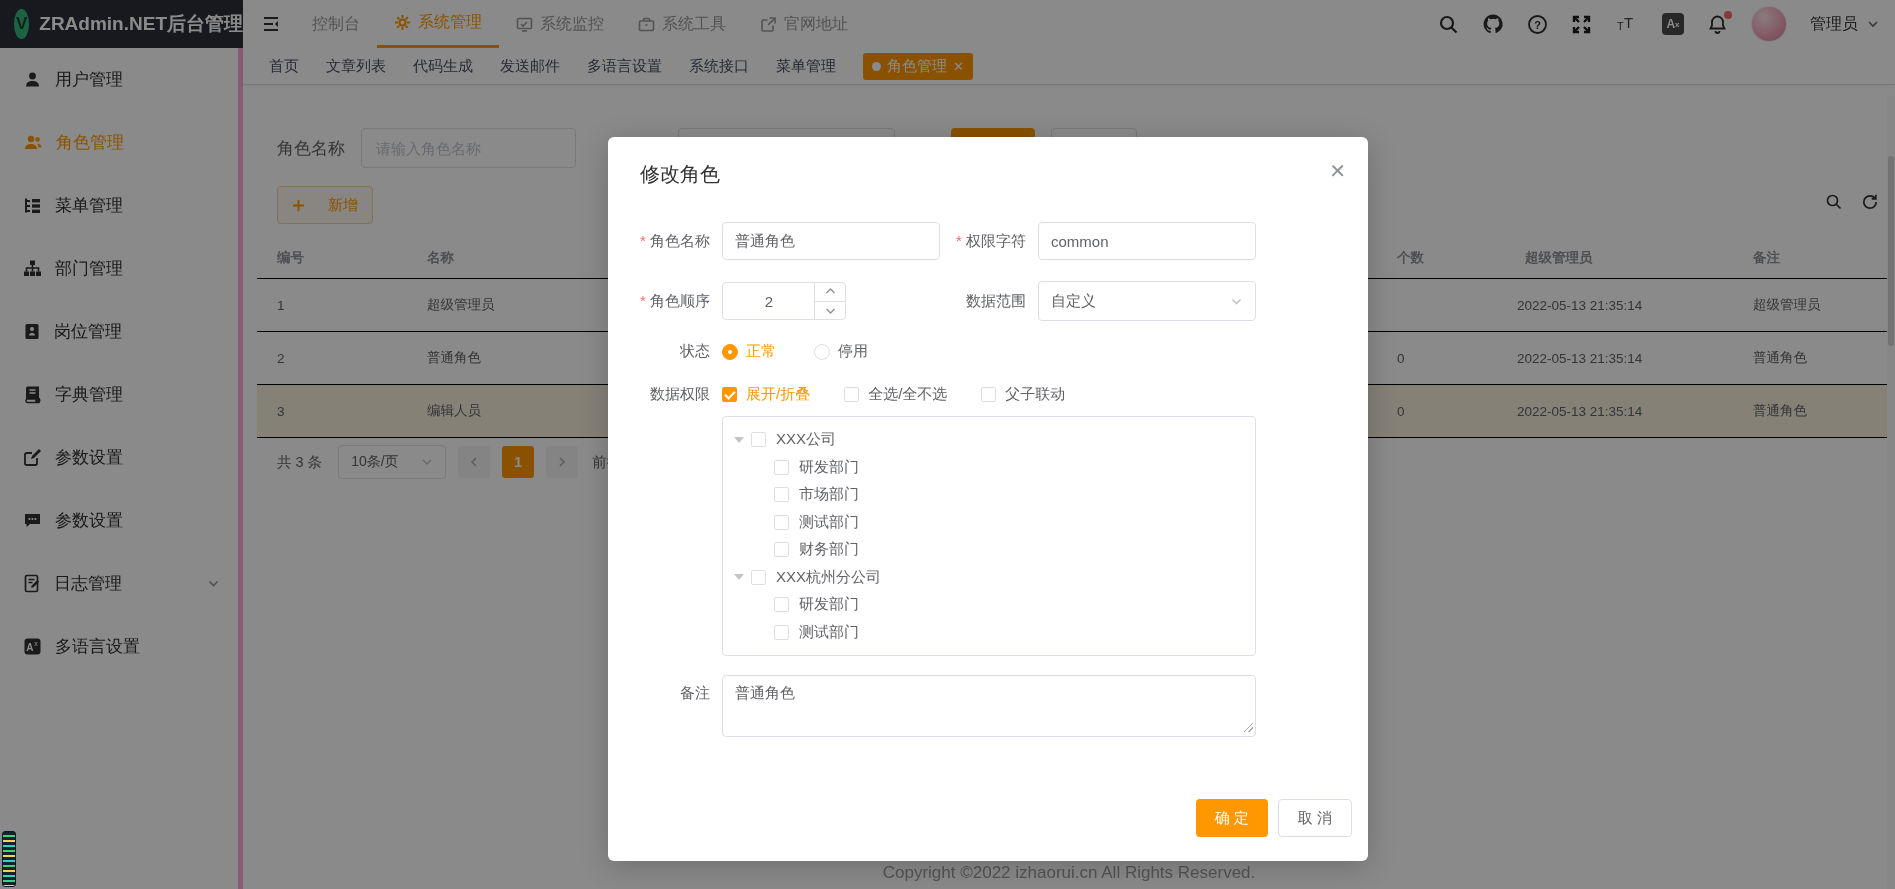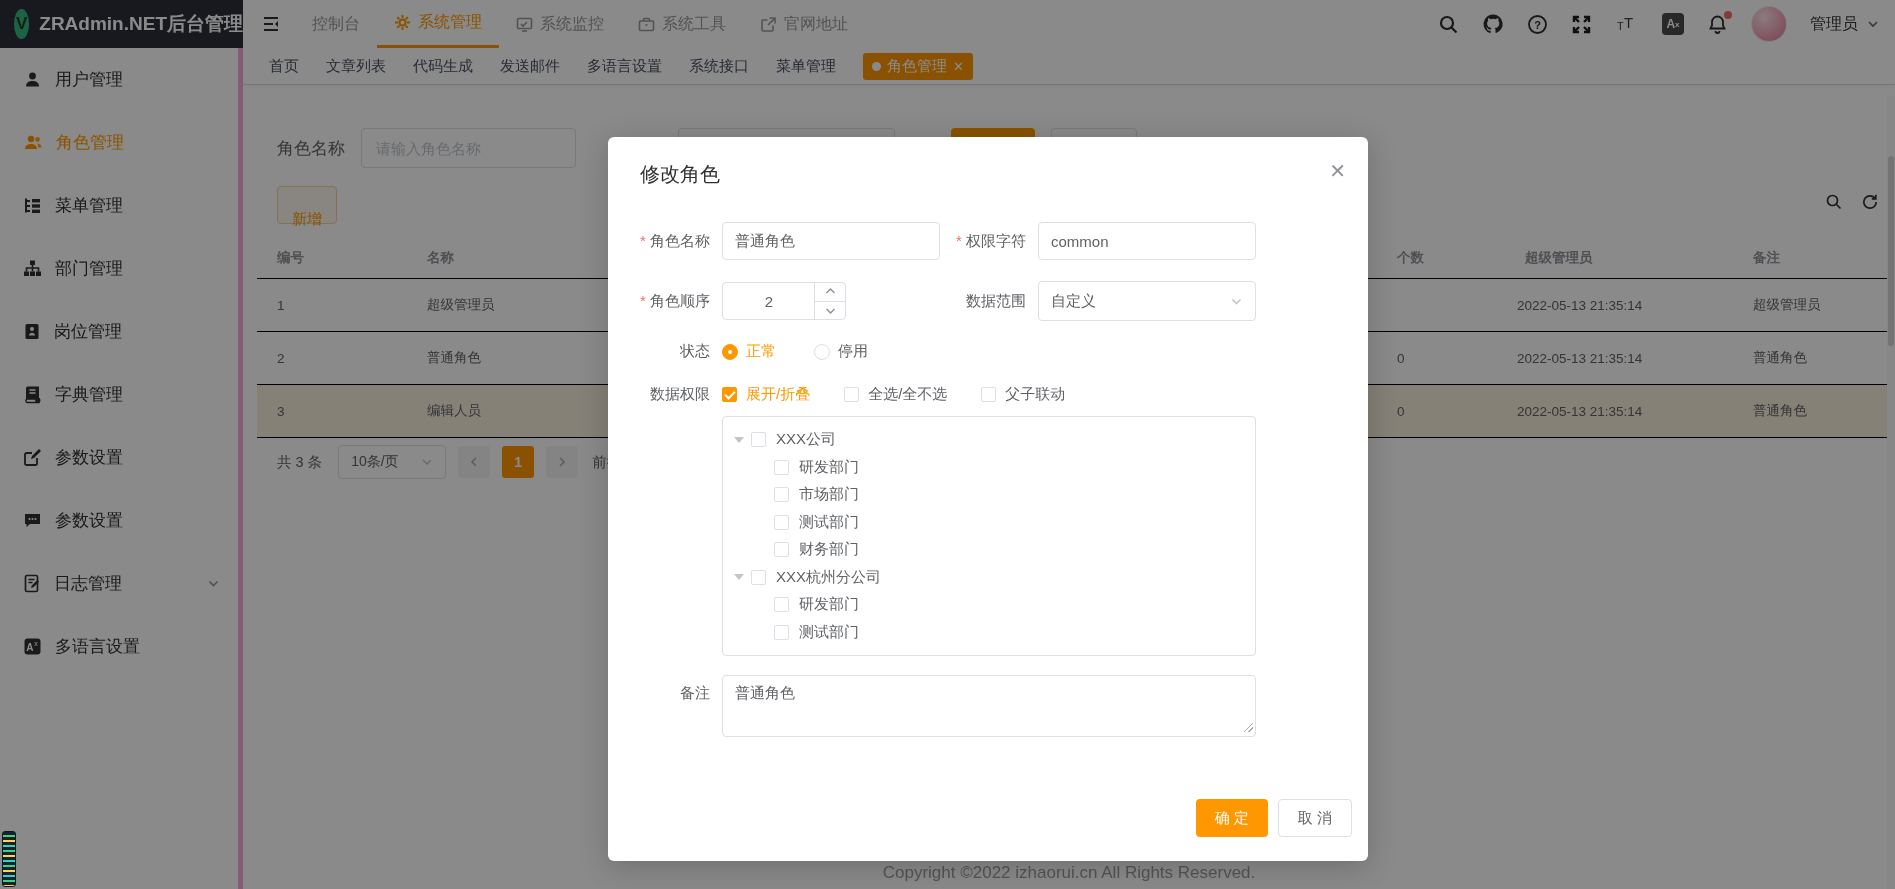--- a/index.html
+++ b/index.html
@@ -42,21 +42,21 @@
   .search-row{position:absolute;left:34px;top:43px;display:flex;align-items:center;}
   .f-label{font-size:17px;color:#606266;white-space:nowrap;}
   input.inp{width:215px;height:40px;box-sizing:border-box;border:1px solid #dcdfe6;border-radius:4px;padding:0 14px;font-size:15px;color:#606266;margin-left:16px;outline:none;font-family:"Liberation Sans",sans-serif;}
   input::placeholder,textarea::placeholder{color:#bfc4cc;}
   .sel{height:40px;box-sizing:border-box;border:1px solid #dcdfe6;border-radius:4px;display:flex;align-items:center;justify-content:space-between;padding:16px 12px;font-size:15px;color:#606266;background:#fff;}
   .sel .ph{color:#bfc4cc;}
   .sel-arrow{color:#c0c4cc;display:flex;}
   .btn{display:inline-flex;align-items:center;gap:7px;height:40px;padding:0 16px;border-radius:4px;font-size:15px;box-sizing:border-box;cursor:pointer;white-space:nowrap;}
   .btn-warn{background:#ff9800;color:#fff;border:none;}
   .btn-plain{background:#fff;color:#606266;border:1px solid #dcdfe6;}
-  .add-btn{position:absolute;left:34px;top:101px;height:38px;padding:0 14px;background:#fdf6ec;border:1px solid #f3d19e;color:#ff9800;border-radius:4px;font-size:15px;display:flex;gap:23px;align-items:center;cursor:pointer;flex-direction:column;}
+  .add-btn{position:absolute;left:34px;top:101px;height:38px;padding:0 14px;background:#fdf6ec;border:1px solid #f3d19e;color:#ff9800;border-radius:4px;font-size:15px;display:flex;gap:23px;align-items:center;cursor:pointer;}
   .card-icons{position:absolute;right:16px;top:108px;display:flex;gap:18px;color:#303133;align-items:center;}
 
   .table{position:absolute;left:14px;top:153px;right:8px;font-size:13.5px;color:#606266;}
   .trow{display:grid;grid-template-columns:110px 190px 680px 100px 190px 165px 1fr;align-items:center;height:52px;border-bottom:1px solid #000000;gap:40px;}
   .thead{height:40px;color:#909399;font-weight:bold;}
   .tcell{padding-left:20px;white-space:nowrap;overflow:hidden;}
   .trow.hl{background:#f8eedd;}
   .ops{display:flex;gap:17px;color:#ff9800;align-items:center;}
   .op{display:flex;align-items:center;gap:4px;cursor:pointer;}
 

